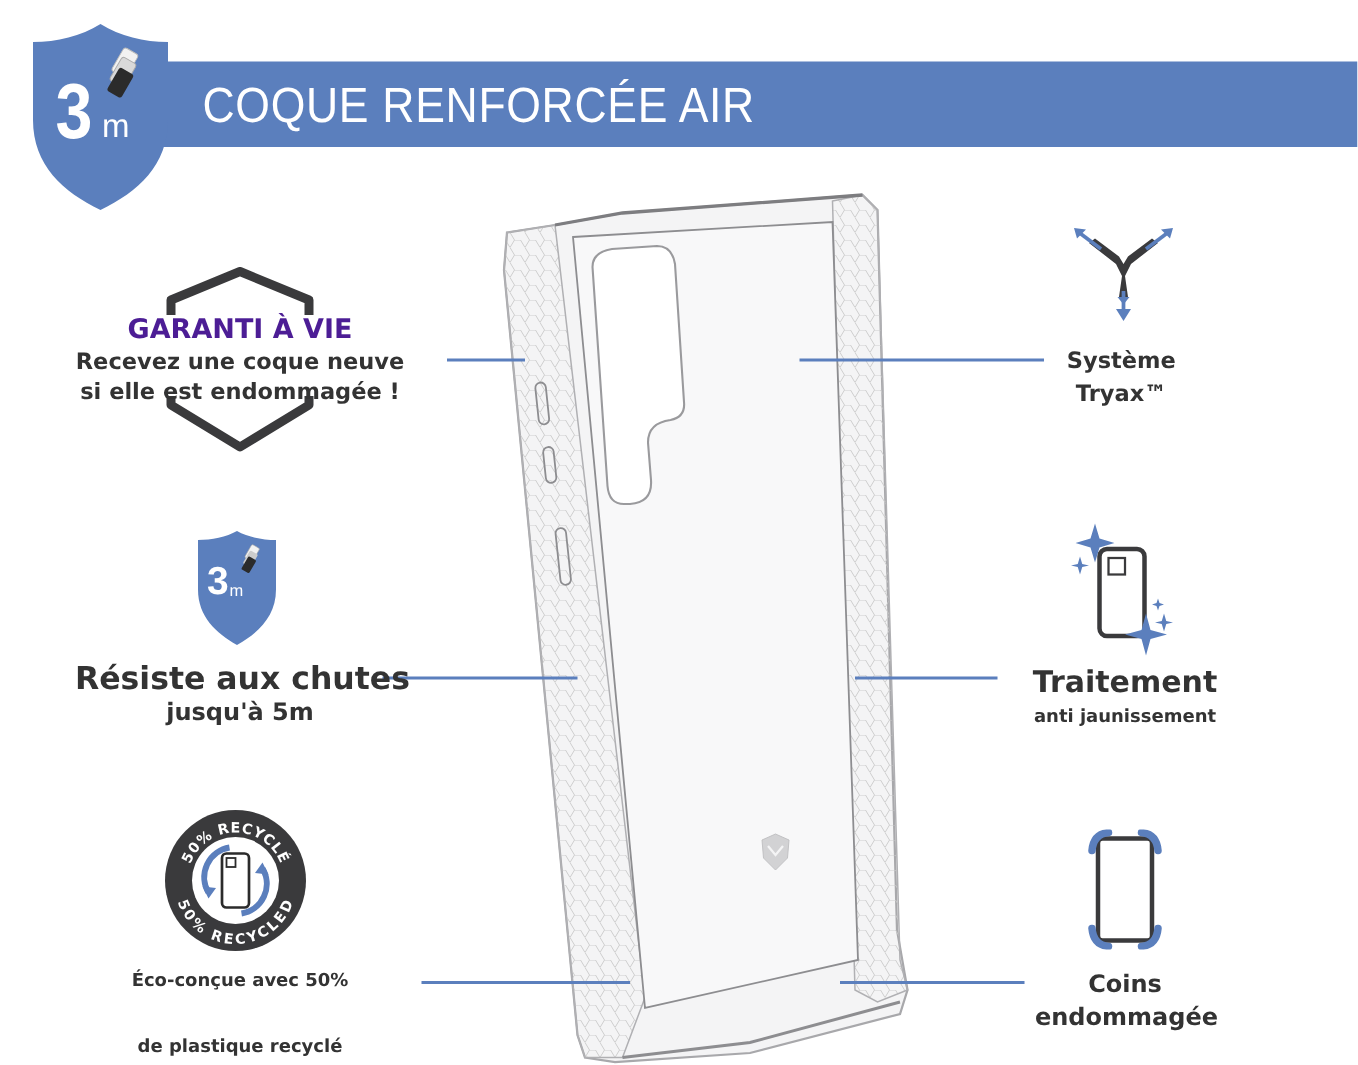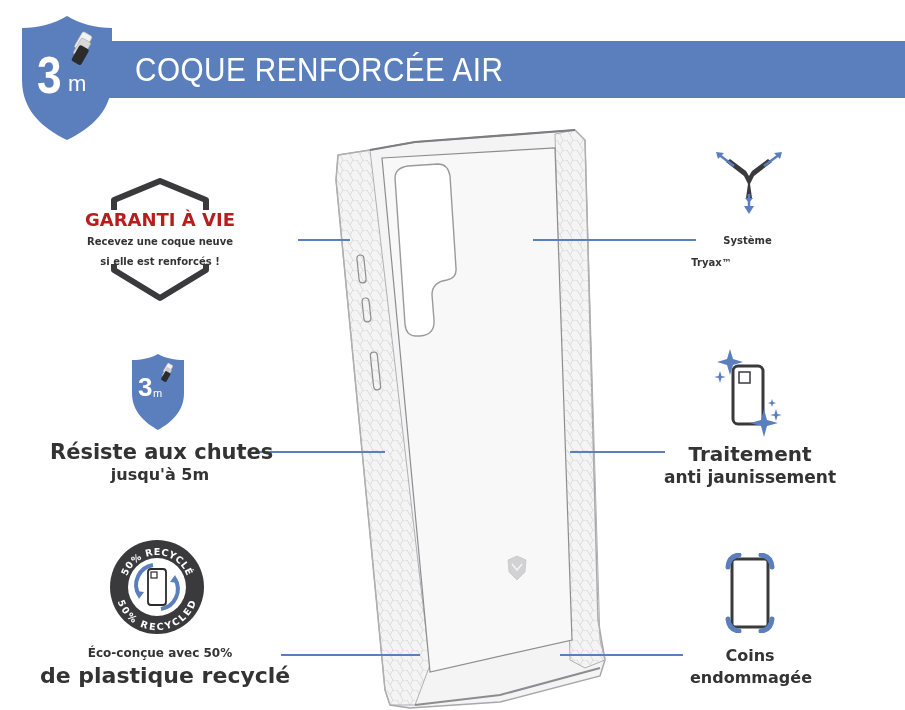--- a/index.html
+++ b/index.html
@@ -15,22 +15,22 @@
     .shield-main { left: 20px; top: 14px; width: 94px; height: 128px; }
     .shield-main-3 { left: 37px; top: 49px; font-family: "Liberation Sans", sans-serif;
       font-weight: bold; font-size: 52px; color: #fff; line-height: 52px; transform: scaleX(0.85); transform-origin: left; }
     .shield-main-m { left: 68px; top: 73px; font-family: "Liberation Sans", sans-serif;
       font-size: 22px; color: #fff; line-height: 22px; }
 
     
     .line { height: 2px; background: #5b7fbd; }
 
     
-    .label { text-align: center; font-weight: bold; font-size: 10px; line-height: 21px; color: #333; white-space: nowrap; }
-    .label-blue { color: #b91c1c; font-size: 18px; line-height: 20px; }
+    .label { text-align: center; font-weight: bold; font-size: 15px; line-height: 21px; color: #333; white-space: nowrap; }
+    .label-blue { color: #4c1d95; font-size: 18px; line-height: 20px; }
 
     
     .phone { left: 320px; top: 120px; width: 300px; height: 590px; }
   </style>
 </head>
 <body>
 
 <div class="abs banner"></div>
 <div class="abs banner-title">COQUE RENFORCÉE AIR</div>
 
@@ -82,21 +82,21 @@
 <div class="abs line" style="left:533px; top:239px; width:163px;"></div>
 <div class="abs line" style="left:570px; top:451px; width:95px;"></div>
 <div class="abs line" style="left:560px; top:654px; width:123px;"></div>
 
 <svg class="abs" style="left:110px; top:178px; width:100px; height:124px;" viewBox="0 0 100 124">
   <path d="M4 32 L4 22 L50 3 L96 22 L96 32" fill="none" stroke="#3a3a3c" stroke-width="6" stroke-linejoin="round"></path>
   <path d="M4 86 L4 92 L50 120 L96 92 L96 86" fill="none" stroke="#3a3a3c" stroke-width="6" stroke-linejoin="round"></path>
 </svg>
 <div class="abs label label-blue" style="left:60px; top:210px; width:200px;">GARANTI À VIE</div>
 <div class="abs label" style="left:20px; top:231px; width:280px;">Recevez une coque neuve</div>
-<div class="abs label" style="left:20px; top:251px; width:280px;">si elle est renforcés !</div>
+<div class="abs label" style="left:20px; top:251px; width:280px;">si elle est endommagée !</div>
 
 <svg class="abs" style="left:131px; top:353px; width:54px; height:78px;" viewBox="0 0 54 78">
   <path d="M27 1 C20 5 10 7 1 7 L1 40 C1 58 13 69 27 77 C41 69 53 58 53 40 L53 7 C44 7 34 5 27 1 Z" fill="#5b7fbd"></path>
   <text x="7" y="43" font-family="Liberation Sans, sans-serif" font-weight="bold" font-size="26" fill="#fff">3</text>
   <text x="22" y="44" font-family="Liberation Sans, sans-serif" font-size="11" fill="#fff">m</text>
   <g transform="translate(34,15) rotate(30)">
     <rect x="0" y="-6" width="6" height="10" rx="1" fill="#f2f2f2" stroke="#aaa" stroke-width="0.4"></rect>
     <rect x="1" y="-2" width="6" height="10" rx="1" fill="#ccc"></rect>
     <rect x="2" y="2" width="6" height="10" rx="1" fill="#2b2b2b"></rect>
   </g>
@@ -118,48 +118,48 @@
     <textPath href="#arcBot" startOffset="50%" text-anchor="middle" dominant-baseline="hanging">50% RECYCLED</textPath>
   </text>
   <path d="M30 56 A20 20 0 0 1 44 26" fill="none" stroke="#5b7fbd" stroke-width="4"></path>
   <path d="M26 52 L30 60 L35 53 Z" fill="#5b7fbd"></path>
   <path d="M66 40 A20 20 0 0 1 52 70" fill="none" stroke="#5b7fbd" stroke-width="4"></path>
   <path d="M70 44 L66 36 L61 43 Z" fill="#5b7fbd"></path>
   <rect x="39" y="30" width="18" height="36" rx="3" fill="#fff" stroke="#2b2b2b" stroke-width="1.8"></rect>
   <rect x="42" y="33" width="6" height="6" fill="none" stroke="#2b2b2b" stroke-width="1.2"></rect>
 </svg>
 <div class="abs label" style="left:40px; top:643px; width:240px; font-size:12px;">Éco-conçue avec 50%</div>
-<div class="abs label" style="left:40px; top:665px; width:240px; font-size:22px;">de plastique recyclé</div>
+<div class="abs label" style="left:40px; top:687px; width:240px; font-size:12px;">de plastique recyclé</div>
 
 <svg class="abs" style="left:712px; top:150px; width:74px; height:66px;" viewBox="0 0 74 66">
   <path d="M14 12 L32 26 L36 34 L34 48 L40 48 L38 34 L42 26 L60 12 L56 9 L40 21 L37 26 L34 21 L18 9 Z" fill="#3a3a3c"></path>
   <g stroke="#5b7fbd" stroke-width="2.5" fill="#5b7fbd">
     <line x1="22" y1="16" x2="6" y2="4"></line>
     <path d="M4 2 L12 3 L6 9 Z" stroke="none"></path>
     <line x1="52" y1="16" x2="68" y2="4"></line>
     <path d="M70 2 L62 3 L68 9 Z" stroke="none"></path>
     <line x1="37" y1="44" x2="37" y2="60"></line>
     <path d="M32 56 L42 56 L37 64 Z" stroke="none"></path>
     <path d="M33 48 L41 48 L37 53 Z" stroke="none"></path>
   </g>
 </svg>
 <div class="abs label" style="left:680px; top:230px; width:135px;">Système</div>
-<div class="abs label" style="left:644px; top:252px; width:135px;">Tryax™</div>
+<div class="abs label" style="left:680px; top:252px; width:135px;">Tryax™</div>
 
 <svg class="abs" style="left:712px; top:347px; width:72px; height:92px;" viewBox="0 0 72 92">
   <rect x="21" y="19" width="30" height="58" rx="5" fill="#fff" stroke="#3a3a3c" stroke-width="3"></rect>
   <rect x="27" y="25" width="11" height="11" fill="none" stroke="#3a3a3c" stroke-width="1.5"></rect>
   <path d="M18 2 L21 12 L31 15 L21 18 L18 28 L15 18 L5 15 L15 12 Z" fill="#5b7fbd"></path>
   <path d="M8 24 L9.5 29 L14 30 L9.5 31 L8 36 L6.5 31 L2 30 L6.5 29 Z" fill="#5b7fbd"></path>
   <path d="M52 62 L55 73 L66 76 L55 79 L52 90 L49 79 L38 76 L49 73 Z" fill="#5b7fbd"></path>
   <path d="M64 62 L65.5 67 L70 68 L65.5 69 L64 74 L62.5 69 L58 68 L62.5 67 Z" fill="#5b7fbd"></path>
   <path d="M60 52 L61 55 L64 56 L61 57 L60 60 L59 57 L56 56 L59 55 Z" fill="#5b7fbd"></path>
 </svg>
 <div class="abs label" style="left:660px; top:444px; width:180px; font-size:20px;">Traitement</div>
-<div class="abs label" style="left:660px; top:467px; width:180px; font-size:17px;">anti jaunissement</div>
+<div class="abs label" style="left:660px; top:467px; width:180px; font-size:12px;">anti jaunissement</div>
 
 <svg class="abs" style="left:725px; top:553px; width:50px; height:80px;" viewBox="0 0 50 80">
   <rect x="7" y="6" width="36" height="68" rx="3" fill="#fff" stroke="#3a3a3c" stroke-width="3"></rect>
   <path d="M3 14 Q4 3 14 2" fill="none" stroke="#5b7fbd" stroke-width="5" stroke-linecap="round"></path>
   <path d="M36 2 Q46 3 47 14" fill="none" stroke="#5b7fbd" stroke-width="5" stroke-linecap="round"></path>
   <path d="M3 66 Q4 77 14 78" fill="none" stroke="#5b7fbd" stroke-width="5" stroke-linecap="round"></path>
   <path d="M36 78 Q46 77 47 66" fill="none" stroke="#5b7fbd" stroke-width="5" stroke-linecap="round"></path>
 </svg>
 <div class="abs label" style="left:690px; top:645px; width:120px; font-size:16px;">Coins</div>
 <div class="abs label" style="left:690px; top:667px; width:120px; font-size:16px;">endommagée</div>

